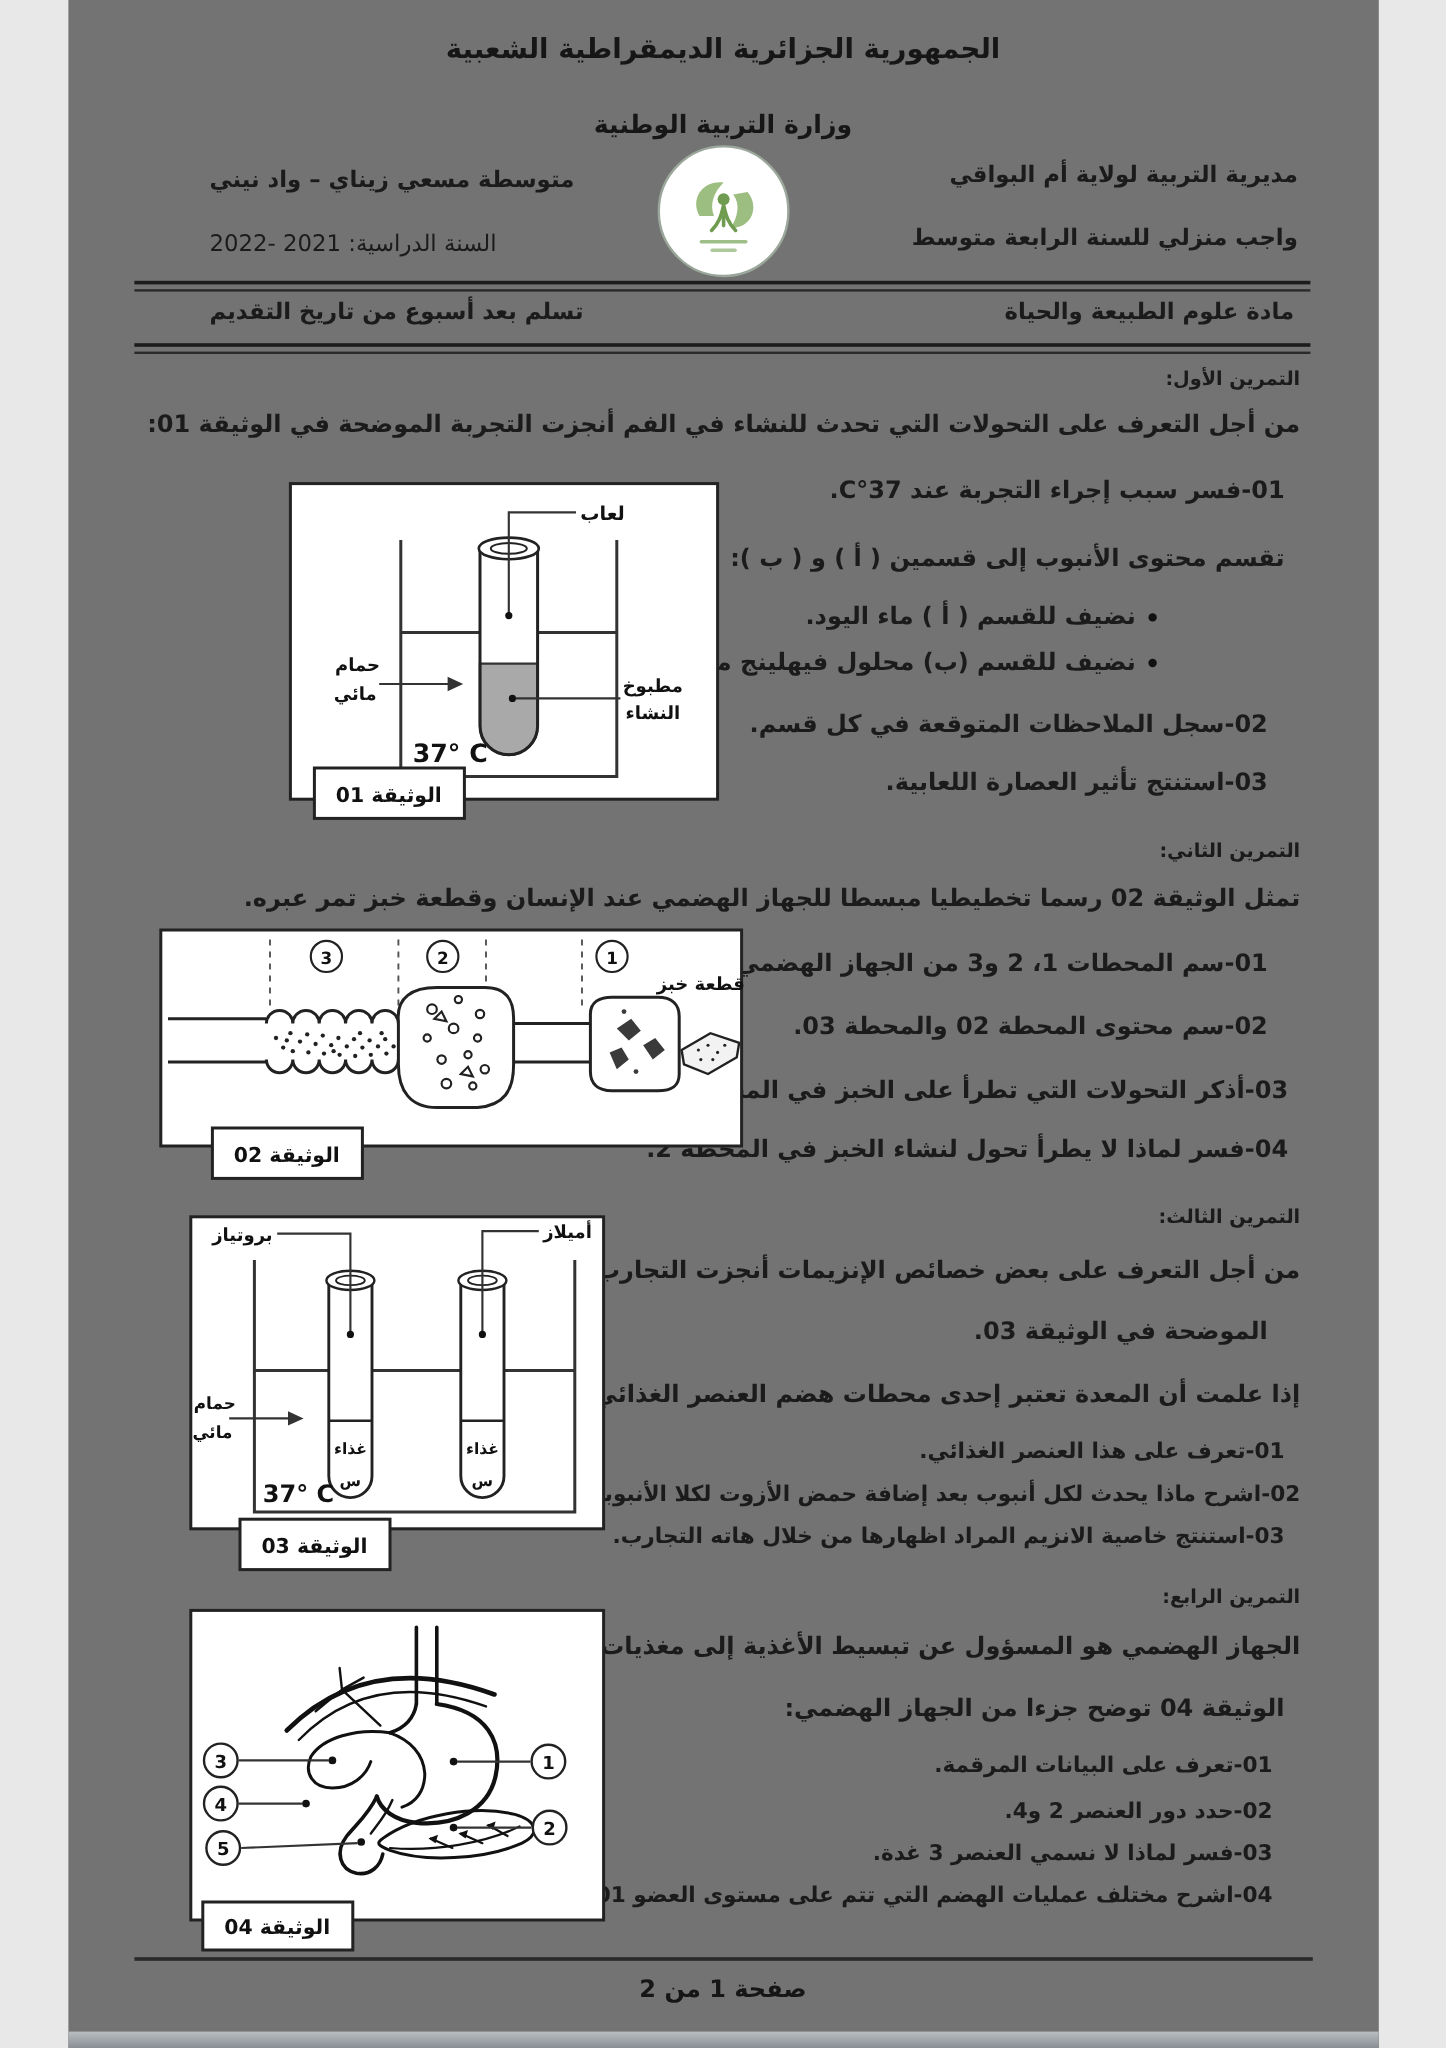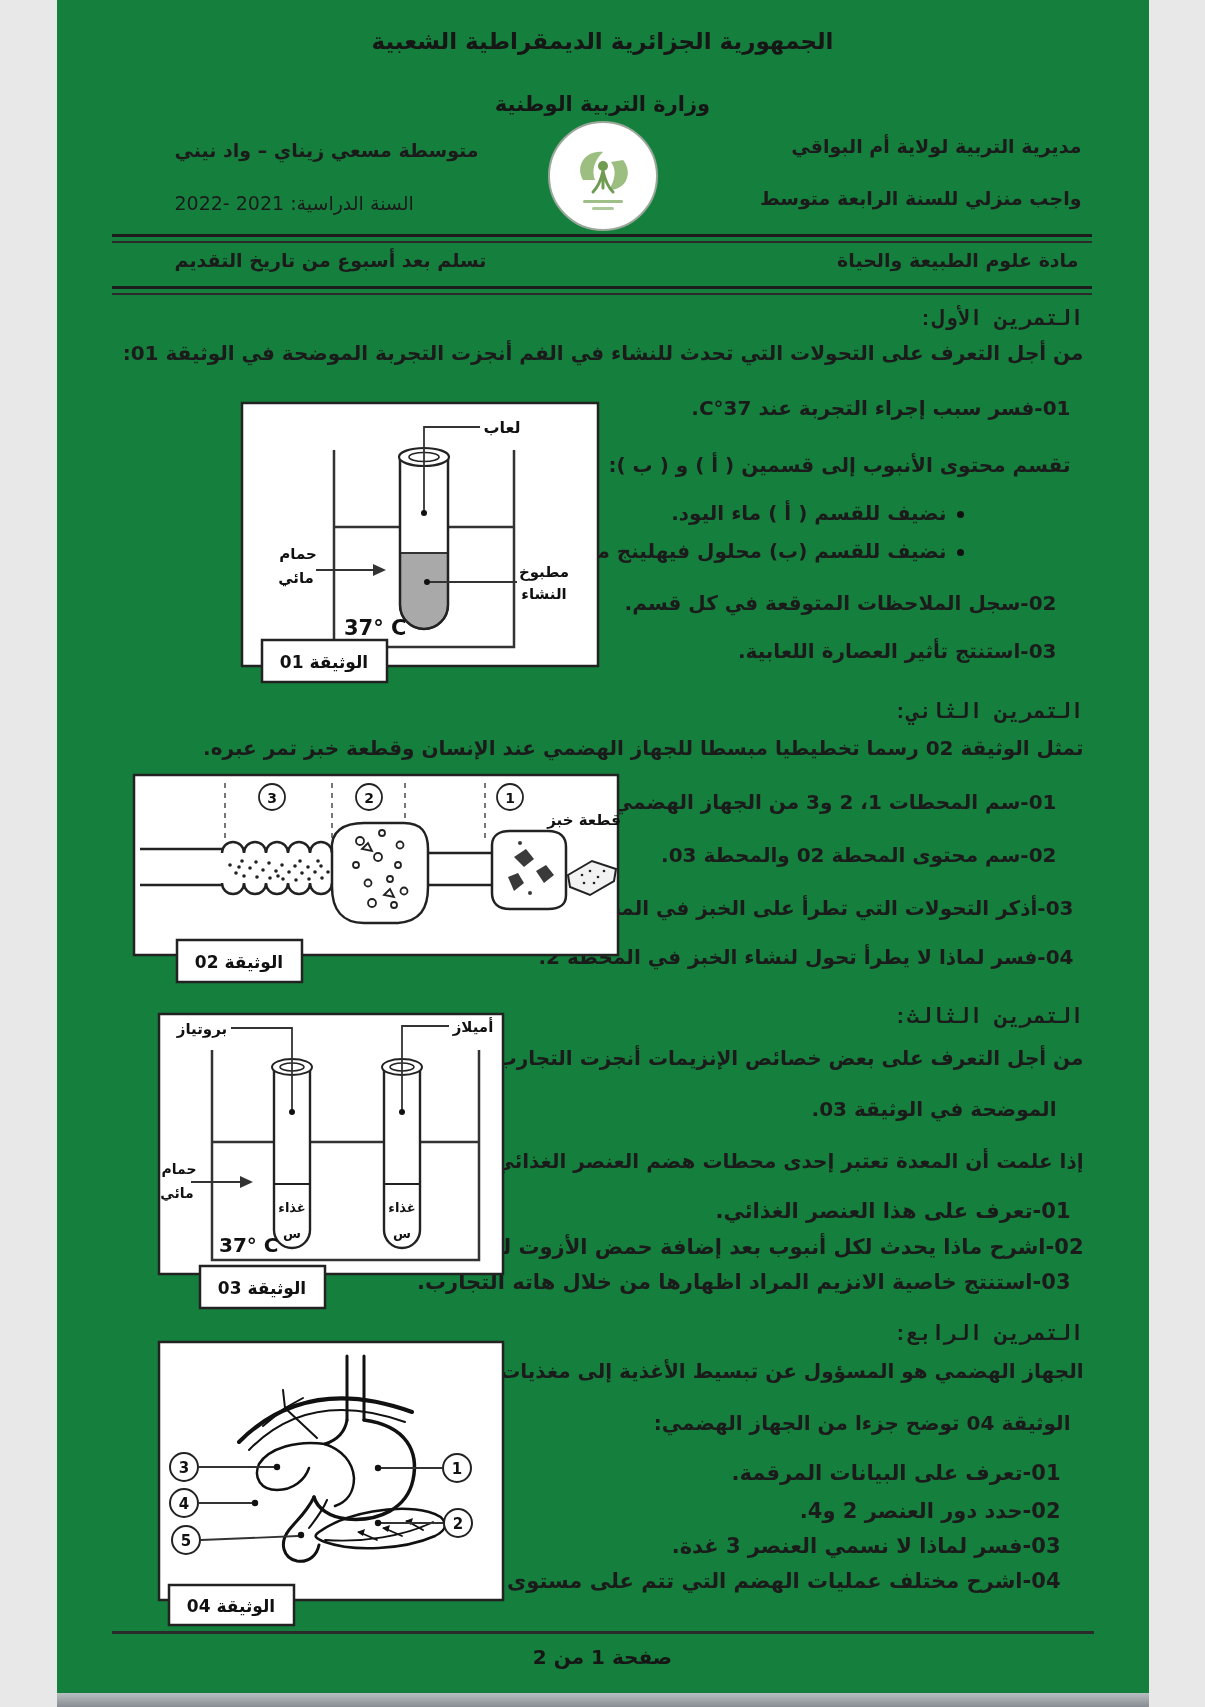--- a/index.html
+++ b/index.html
@@ -1,23 +1,23 @@
 <!DOCTYPE html>
 <html lang="ar" dir="rtl"><head>
 <meta charset="utf-8">
 <style>
   html,body { margin:0; padding:0; background:#e8e8e8; }
   .page {
     position:relative; width:1092px; height:1707px; margin:0 auto;
-    background:#15803d; overflow:hidden; direction:rtl;
+    background:#737373; overflow:hidden; direction:rtl;
     font-family:"DejaVu Sans", sans-serif; color:#161616;
   }
   .ln { position:absolute; font-size:20px; font-weight:600; white-space:nowrap; color:#1b1b1b;margin-left:48px; }
-  .heading { font-size:21px; font-weight:800;font-family:Liberation Mono, monospace; }
-  .sm { font-size:21px; }
+  .heading { font-size:16px; font-weight:800; }
+  .sm { font-size:18px; }
   .center-text { position:absolute; left:0; right:0; text-align:center; font-weight:800; }
   .double-rule { position:absolute; left:55px; right:57px; height:4px;
     border-top:3px solid #1c1c1c; border-bottom:2px solid #2a2a2a; }
   .footer-rule { position:absolute; left:55px; right:55px; border-top:3.5px solid #2a2a2a; }
   .bullet .dot { display:inline-block; width:7px; height:7px; background:#111;
     border-radius:50%; margin-left:10px; vertical-align:middle; }
   .diagram { position:absolute; }
   .diagram text { font-family:"DejaVu Sans", sans-serif; fill:#111; font-weight:600; }
   .logo { position:absolute; left:50%; transform:translateX(-50%); top:118px; }
   .scan-edge { position:absolute; left:0; right:0; bottom:0; height:14px;

